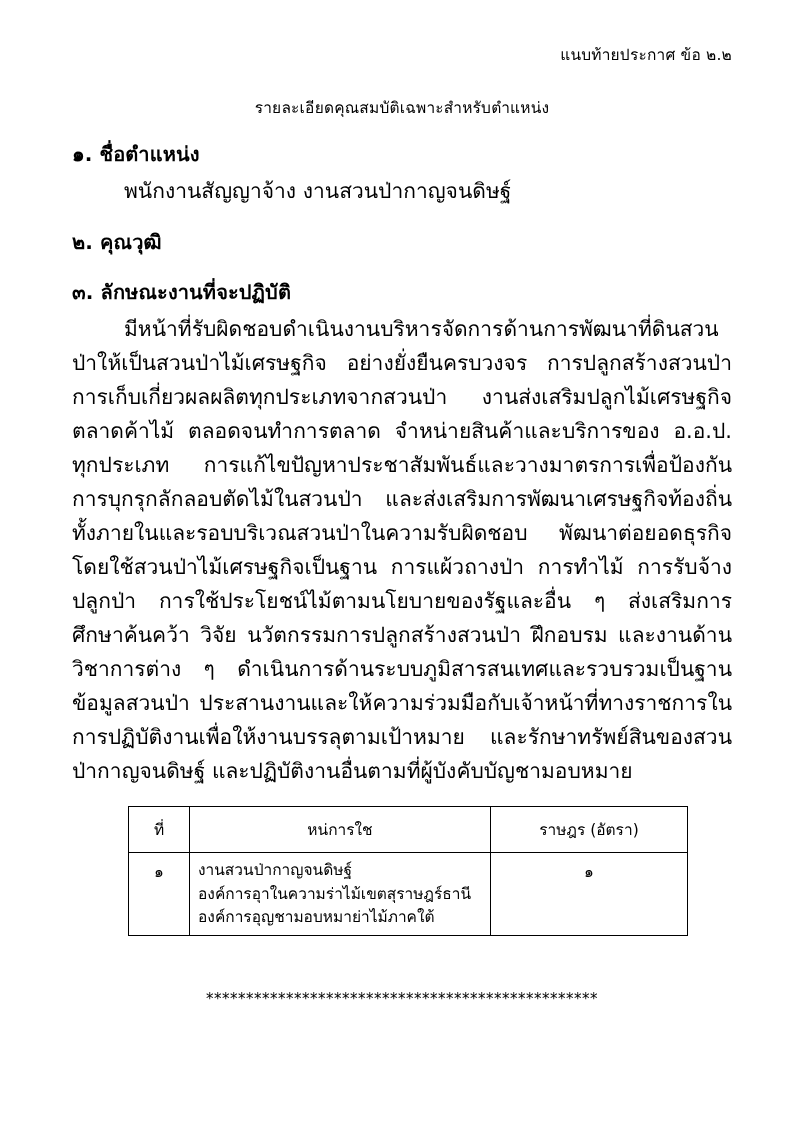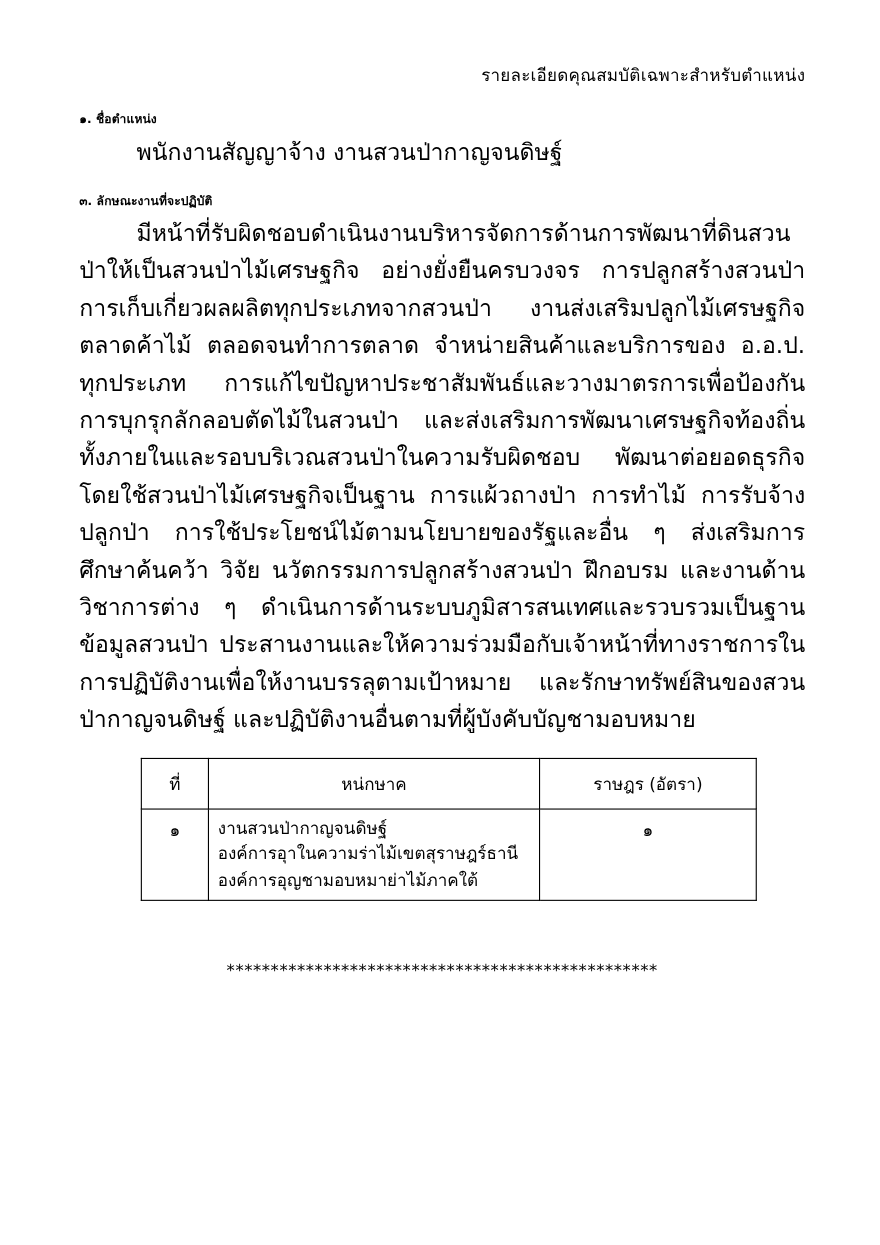--- a/index.html
+++ b/index.html
@@ -23,30 +23,30 @@
     top: 44px;
     width: 660px;
   }
   .header-right {
     text-align: right;
     font-size: 15.5px;
     line-height: 1.5;
     letter-spacing: 0.2px;
   }
   .doc-title {
-    text-align: right;
+    text-align: center;
     font-size: 15.5px;
-    margin-top: 12px;
+    margin-top: 28px;
     letter-spacing: 0.2px;
   }
   .section {
     margin-top: 22px;
   }
   .section-head {
-    font-size: 11px;
+    font-size: 20px;
     font-weight: bold;
     letter-spacing: 0.1px;
   }
   .section-body {
     font-size: 21px;
     line-height: 1.62;
     margin-top: 4px;
     text-align: justify;
   }
   .indent-1 {
@@ -83,43 +83,45 @@
     margin-top: 54px;
     letter-spacing: 0.5px;
   }
 </style>
 </head>
 <body>
 
 <div class="page">
   <div class="doc">
 
+    <div class="header-right">แนบท้ายประกาศ ข้อ ๒.๒</div>
 
     <div class="doc-title">รายละเอียดคุณสมบัติเฉพาะสำหรับตำแหน่ง</div>
 
     <div class="section section-gap-sm">
       <div class="section-head">๑. ชื่อตำแหน่ง</div>
       <div class="section-body indent-1">พนักงานสัญญาจ้าง งานสวนป่ากาญจนดิษฐ์</div>
     </div>
 
     <div class="section section-gap-sm">
+      <div class="section-head">๒. คุณวุฒิ</div>
     </div>
 
     <div class="section section-gap-sm">
       <div class="section-head">๓. ลักษณะงานที่จะปฏิบัติ</div>
       <div class="section-body para-indent">มีหน้าที่รับผิดชอบดำเนินงานบริหารจัดการด้านการพัฒนาที่ดินสวนป่าให้เป็นสวนป่าไม้เศรษฐกิจ อย่างยั่งยืนครบวงจร การปลูกสร้างสวนป่า การเก็บเกี่ยวผลผลิตทุกประเภทจากสวนป่า งานส่งเสริมปลูกไม้เศรษฐกิจ ตลาดค้าไม้ ตลอดจนทำการตลาด จำหน่ายสินค้าและบริการของ อ.อ.ป. ทุกประเภท การแก้ไขปัญหาประชาสัมพันธ์และวางมาตรการเพื่อป้องกันการบุกรุกลักลอบตัดไม้ในสวนป่า และส่งเสริมการพัฒนาเศรษฐกิจท้องถิ่นทั้งภายในและรอบบริเวณสวนป่าในความรับผิดชอบ พัฒนาต่อยอดธุรกิจโดยใช้สวนป่าไม้เศรษฐกิจเป็นฐาน การแผ้วถางป่า การทำไม้ การรับจ้างปลูกป่า การใช้ประโยชน์ไม้ตามนโยบายของรัฐและอื่น ๆ ส่งเสริมการศึกษาค้นคว้า วิจัย นวัตกรรมการปลูกสร้างสวนป่า ฝึกอบรม และงานด้านวิชาการต่าง ๆ ดำเนินการด้านระบบภูมิสารสนเทศและรวบรวมเป็นฐานข้อมูลสวนป่า ประสานงานและให้ความร่วมมือกับเจ้าหน้าที่ทางราชการในการปฏิบัติงานเพื่อให้งานบรรลุตามเป้าหมาย และรักษาทรัพย์สินของสวนป่ากาญจนดิษฐ์ และปฏิบัติงานอื่นตามที่ผู้บังคับบัญชามอบหมาย</div>
     </div>
 
     <div class="section section-gap-sm">
 
       <table class="jobs">
         <thead>
           <tr>
             <th class="col-no">ที่</th>
-            <th class="col-unit">หน่กษาค</th>
+            <th class="col-unit">หน่การใช</th>
             <th class="col-qty">ราษฎร (อัตรา)</th>
           </tr>
         </thead>
         <tbody>
           <tr>
             <td class="col-no">๑</td>
             <td class="col-unit">
               <div>งานสวนป่ากาญจนดิษฐ์</div>
               <div>องค์การอุาในความร่าไม้เขตสุราษฎร์ธานี</div>
               <div>องค์การอุญชามอบหมาย่าไม้ภาคใต้</div>

